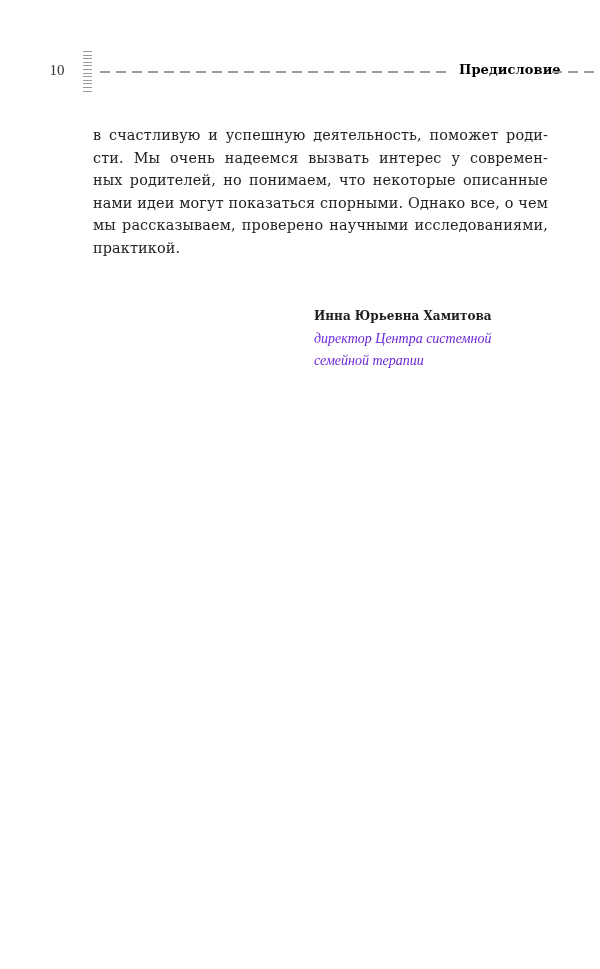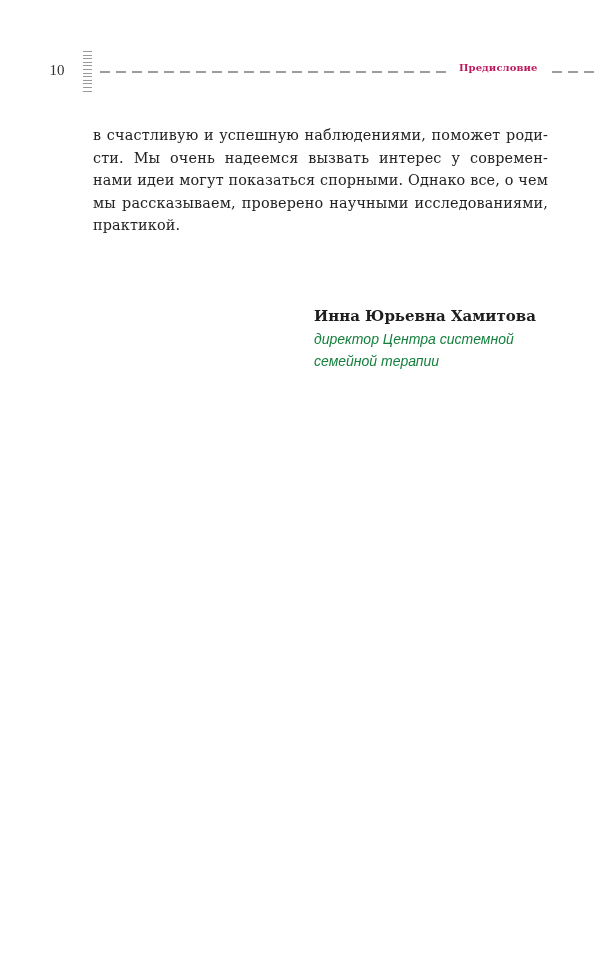--- a/index.html
+++ b/index.html
@@ -58,22 +58,22 @@
     .dash-right {
       left: 552px;
       width: 48px;
     }
     .running-head {
       position: absolute;
       left: 459px;
       top: 62px;
       font-family: "DejaVu Serif", serif;
       font-weight: bold;
-      font-size: 10px;
-      color: #be185d;
+      font-size: 13px;
+      color: #000000;
       letter-spacing: 0.1px;
     }
     .body-text {
       position: absolute;
       left: 93px;
       top: 124px;
       width: 455px;
     }
     .body-line {
       display: block;
@@ -91,49 +91,50 @@
     .signature {
       position: absolute;
       left: 314px;
       top: 305px;
       width: 240px;
     }
     .sig-name {
       display: block;
       font-family: "DejaVu Serif", serif;
       font-weight: bold;
-      font-size: 15px;
+      font-size: 12px;
       line-height: 22.5px;
       white-space: nowrap;
       color: #1e1e1e;
     }
     .sig-role {
       display: block;
-      font-family: Liberation Sans, sans-serif;
+      font-family: Liberation Serif, serif;
       font-style: italic;
       font-size: 14px;
       line-height: 22.5px;
       white-space: nowrap;
-      color: #15803d;
+      color: #6d28d9;
     }
   </style>
 </head>
 <body>
 
 <div>
   <span class="page-number">10</span>
   <div class="tick-stack"></div>
   <div class="dash-rule dash-left"></div>
   <span class="running-head">Предисловие</span>
   <div class="dash-rule dash-right"></div>
 </div>
 
 <div class="body-text">
-  <span class="body-line">в счастливую и успешную наблюдениями, поможет роди-</span>
+  <span class="body-line">в счастливую и успешную деятельность, поможет роди-</span>
   <span class="body-line">сти. Мы очень надеемся вызвать интерес у современ-</span>
+  <span class="body-line">ных родителей, но понимаем, что некоторые описанные</span>
   <span class="body-line">нами идеи могут показаться спорными. Однако все, о чем</span>
   <span class="body-line">мы рассказываем, проверено научными исследованиями,</span>
   <span class="body-line last">практикой.</span>
 </div>
 
 <div class="signature">
   <span class="sig-name">Инна Юрьевна Хамитова</span>
   <span class="sig-role">директор Центра системной</span>
   <span class="sig-role">семейной терапии</span>
 </div>

